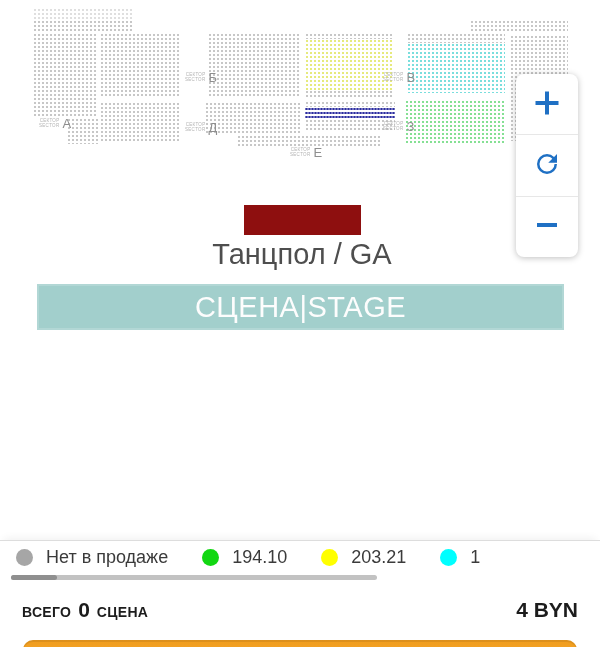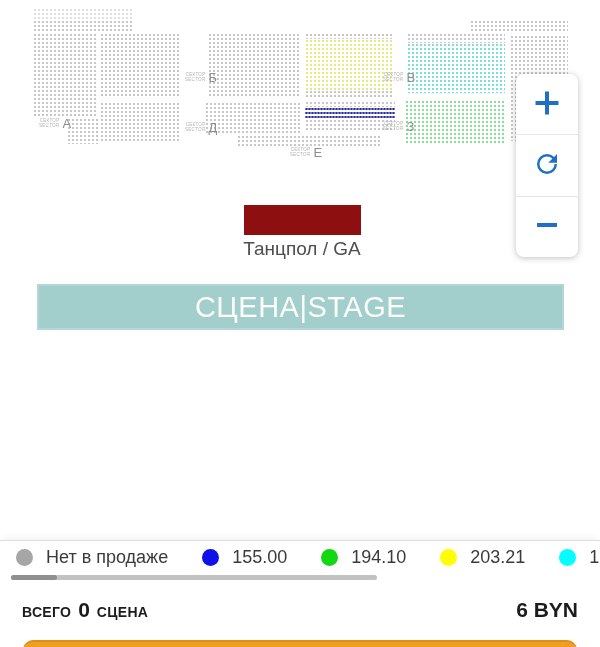--- a/index.html
+++ b/index.html
@@ -9,21 +9,21 @@
   
   .map-area{position:absolute;left:0;top:0;width:600px;height:540px;background:#ffffff;cursor:grab;}
   .seat-block{position:absolute;background-repeat:repeat;}
   .sector-label{position:absolute;display:flex;align-items:center;gap:3px;height:14px;}
   .sector-label .words{display:flex;flex-direction:column;align-items:flex-end;
        font-size:4.5px;line-height:5px;letter-spacing:.3px;color:#b3b3b3;}
   .sector-label .letter{font-size:13px;line-height:13px;color:#8f8f8f;}
 
   .ga-rect{position:absolute;left:244px;top:205px;width:117px;height:30px;}
   .ga-label{position:absolute;left:202px;top:238px;width:200px;text-align:center;
-       font-size:19px;color:#4e4e4e;}
+       font-size:29px;color:#4e4e4e;}
 
   .stage-bar{position:absolute;left:37px;top:284px;width:527px;height:46px;
        display:flex;align-items:center;justify-content:center;
        box-shadow:inset 0 0 0 2px rgba(255,255,255,.18);}
   .stage-bar span{color:#fdfdfd;font-size:29px;letter-spacing:.5px;}
 
   
   .zoom-panel{position:absolute;left:516px;top:74px;width:62px;height:183px;background:#ffffff;
        border-radius:8px;box-shadow:0 1px 6px rgba(0,0,0,.25);display:flex;flex-direction:column;z-index:5;}
   .zoom-panel button{flex:1 1 0;background:transparent;border:none;outline:none;margin:0;padding:0;
@@ -159,24 +159,20 @@
       </button>
     </div>
   </div>
 
   <div class="legend" id="legend">
       <div class="legend-item">
         <span class="legend-dot" style="background: rgb(166, 166, 166);"></span>
         <span class="legend-label">Нет в продаже</span>
       </div>
       <div class="legend-item">
-        <span class="legend-dot" style="background: rgb(16, 16, 232);"></span>
-        <span class="legend-label">155.00</span>
-      </div>
-      <div class="legend-item">
         <span class="legend-dot" style="background: rgb(18, 215, 18);"></span>
         <span class="legend-label">194.10</span>
       </div>
       <div class="legend-item">
         <span class="legend-dot" style="background: rgb(255, 255, 0);"></span>
         <span class="legend-label">203.21</span>
       </div>
       <div class="legend-item">
         <span class="legend-dot" style="background: rgb(0, 255, 255);"></span>
         <span class="legend-label">1</span>
@@ -184,18 +180,18 @@
     </div>
   <div class="legend-scroll-track"></div>
   <div class="legend-scroll-thumb"></div>
 
   <div class="summary">
     <div class="summary-left">
       <span class="lbl">ВСЕГО</span>
       <span class="cnt">0</span>
       <span class="lbl">СЦЕНА</span>
     </div>
-    <div class="summary-right">6 BYN</div>
+    <div class="summary-right">4 BYN</div>
   </div>
 
   <button class="cta" id="cta" style="background: linear-gradient(rgb(239, 156, 30), rgb(249, 171, 46));"></button>
 
 </div>
 
 </body></html>

